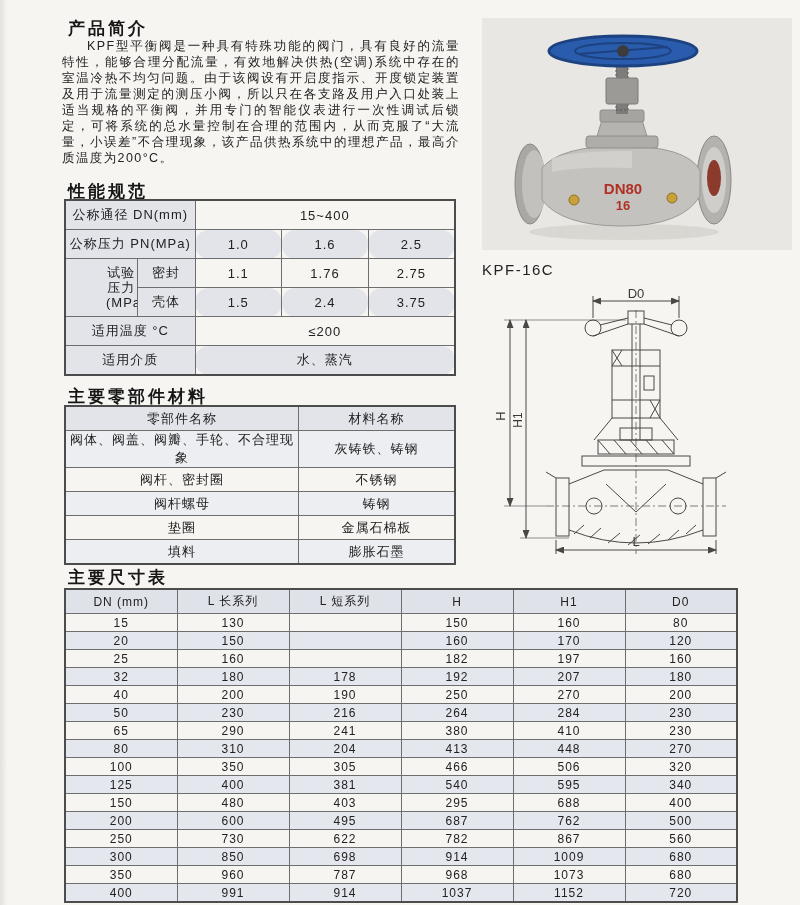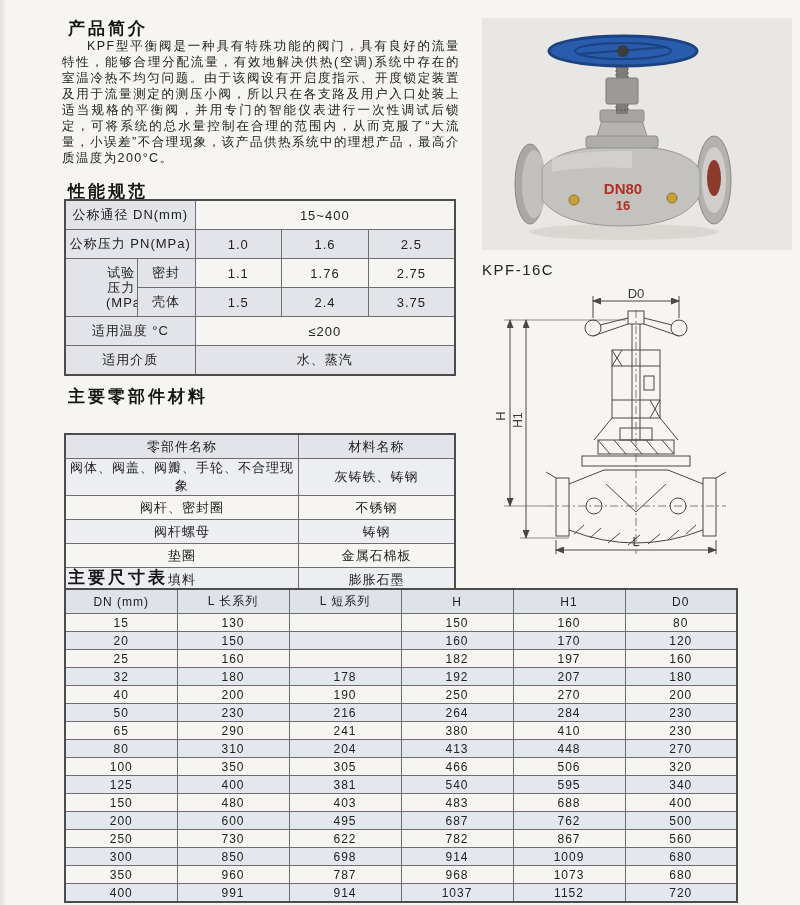--- a/index.html
+++ b/index.html
@@ -26,25 +26,25 @@
     text-align:left;font-size:15px;letter-spacing:1.5px;color:#222;}
   
   table{border-collapse:collapse;position:absolute;table-layout:fixed;}
   td,th{border:1px solid #6e6e6e;text-align:center;vertical-align:middle;
     padding:0;font-weight:normal;letter-spacing:1px;color:#222;overflow:hidden;}
   table.framed{border:2px solid #4c4c4c;}
   
   .spec-table{left:64px;top:199px;width:392px;font-size:13px;}
   .spec-table td{height:28px;}
   .spec-table .lbl{background:#e2e4e9;}
-  .spec-table tr.shade td.val{background:#e2e4e9;}
+  .spec-table tr.shade td.val{background:#e2e4e9;border-radius:14px;}
   .spec-table .sub{width:58px;}
   .spec-table .stack span{display:block;line-height:15px;padding-left:40px;}
   
-  .mat-table{left:64px;top:405px;width:392px;font-size:13px;margin-top:28px;}
+  .mat-table{left:64px;top:405px;width:392px;font-size:13px;}
   .mat-table th,.mat-table td{height:23px;}
   .mat-table thead th{background:#e2e4e9;}
   .mat-table tbody tr:nth-child(odd) td{background:#eceef2;}
   .mat-table .c1{width:232px;}
   
   .dims-table{left:64px;top:588px;width:674px;font-size:12px;}
   .dims-table th{height:23px;background:#dfe2e8;}
   .dims-table td{height:17px;}
   .dims-table tbody tr:nth-child(even) td{background:#e4e7ed;}
   
@@ -363,21 +363,21 @@
           <td>400</td>
           <td>381</td>
           <td>540</td>
           <td>595</td>
           <td>340</td>
         </tr>
         <tr>
           <td>150</td>
           <td>480</td>
           <td>403</td>
-          <td>483</td>
+          <td>295</td>
           <td>688</td>
           <td>400</td>
         </tr>
         <tr>
           <td>200</td>
           <td>600</td>
           <td>495</td>
           <td>687</td>
           <td>762</td>
           <td>500</td>

